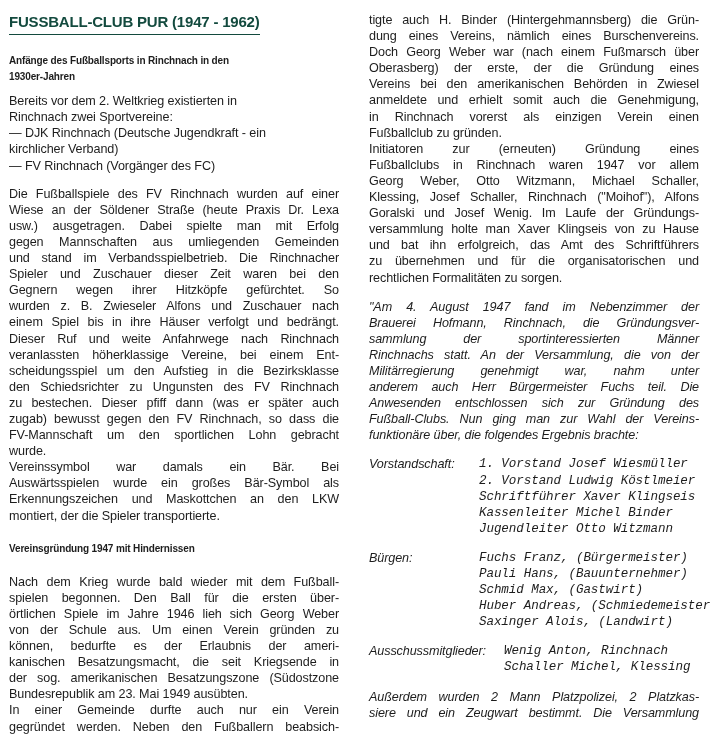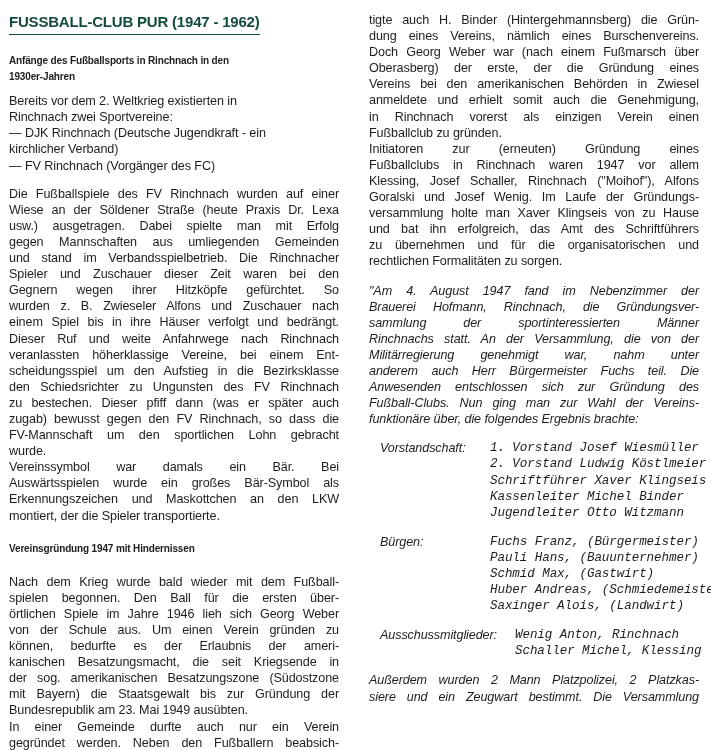--- a/index.html
+++ b/index.html
@@ -22,21 +22,21 @@
   .block{margin:0;}
   .mb12{margin-bottom:12px;}
   .mb13{margin-bottom:13px;}
   .mb17{margin-bottom:17px;}
   .ln{white-space:nowrap;}
   .just .ln{text-align:justify;text-align-last:justify;text-justify:inter-word;}
   .just .ln:last-child{text-align-last:left;}
   .just.cont .ln:last-child{text-align-last:justify;}
   .plain .ln{text-align:left;}
   .italic{font-style:italic;}
-  .roster{display:flex;align-items:flex-start;margin:0 0 13px 11px;}
+  .roster{display:flex;align-items:flex-start;margin:0 0 13px 0;}
   .roster-label{flex:0 0 110px;}
   .roster.wide .roster-label{flex:0 0 135px;}
   .roster-entries{flex:1 1 auto;font-family:Liberation Mono, monospace;}
 </style>
 </head>
 <body>
 
 <div class="page">
 
   <div class="col">
@@ -85,21 +85,20 @@
     <div class="h2 single">Vereinsgründung 1947 mit Hindernissen</div>
 
     <div class="block just">
         <div class="ln">Nach dem Krieg wurde bald wieder mit dem Fußball-</div>
         <div class="ln">spielen begonnen. Den Ball für die ersten über-</div>
         <div class="ln">örtlichen Spiele im Jahre 1946 lieh sich Georg Weber</div>
         <div class="ln">von der Schule aus. Um einen Verein gründen zu</div>
         <div class="ln">können, bedurfte es der Erlaubnis der ameri-</div>
         <div class="ln">kanischen Besatzungsmacht, die seit Kriegsende in</div>
         <div class="ln">der sog. amerikanischen Besatzungszone (Südostzone</div>
-        <div class="ln">mit Bayern) die Staatsgewalt bis zur Gründung der</div>
         <div class="ln">Bundesrepublik am 23. Mai 1949 ausübten.</div>
       </div>
 
     <div class="block just cont">
         <div class="ln">In einer Gemeinde durfte auch nur ein Verein</div>
         <div class="ln">gegründet werden. Neben den Fußballern beabsich-</div>
       </div>
   </div>
 
   <div class="col">
@@ -110,20 +109,21 @@
         <div class="ln">Oberasberg) der erste, der die Gründung eines</div>
         <div class="ln">Vereins bei den amerikanischen Behörden in Zwiesel</div>
         <div class="ln">anmeldete und erhielt somit auch die Genehmigung,</div>
         <div class="ln">in Rinchnach vorerst als einzigen Verein einen</div>
         <div class="ln">Fußballclub zu gründen.</div>
       </div>
 
     <div class="block just mb13">
         <div class="ln">Initiatoren zur (erneuten) Gründung eines</div>
         <div class="ln">Fußballclubs in Rinchnach waren 1947 vor allem</div>
+        <div class="ln">Georg Weber, Otto Witzmann, Michael Schaller,</div>
         <div class="ln">Klessing, Josef Schaller, Rinchnach ("Moihof"), Alfons</div>
         <div class="ln">Goralski und Josef Wenig. Im Laufe der Gründungs-</div>
         <div class="ln">versammlung holte man Xaver Klingseis von zu Hause</div>
         <div class="ln">und bat ihn erfolgreich, das Amt des Schriftführers</div>
         <div class="ln">zu übernehmen und für die organisatorischen und</div>
         <div class="ln">rechtlichen Formalitäten zu sorgen.</div>
       </div>
 
     <div class="block just italic mb13">
         <div class="ln">"Am 4. August 1947 fand im Nebenzimmer der</div>

